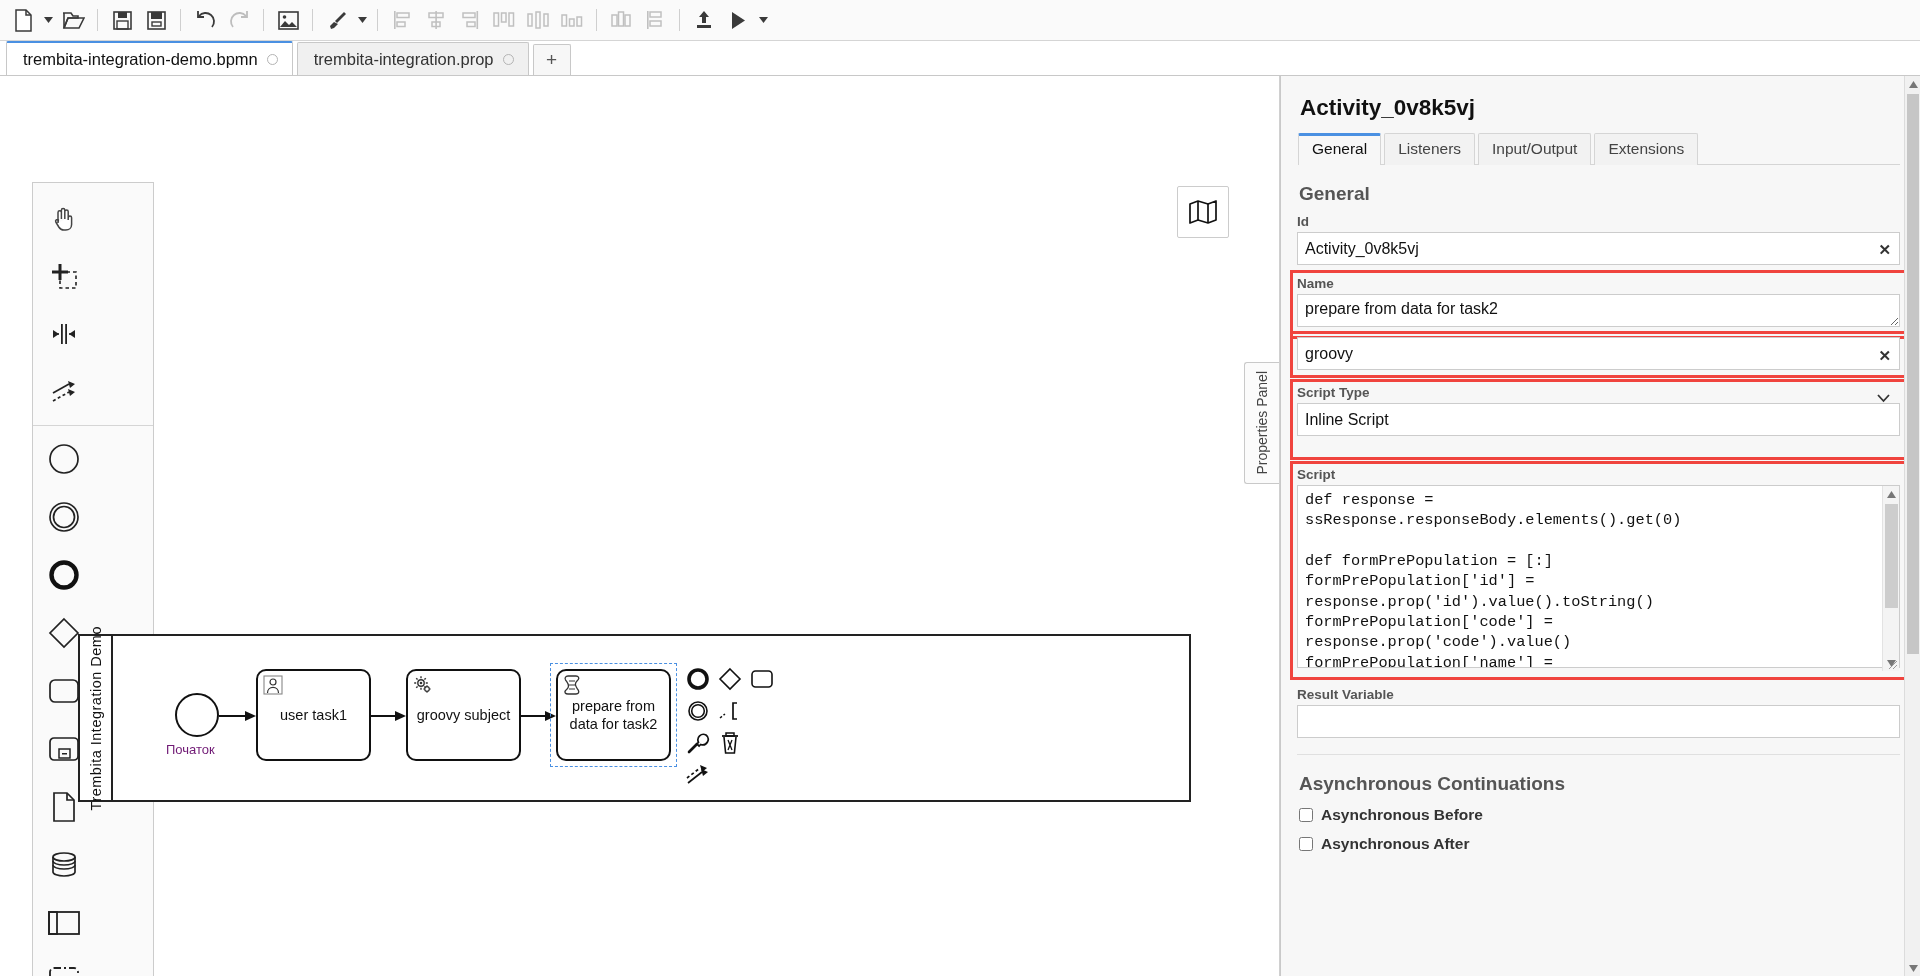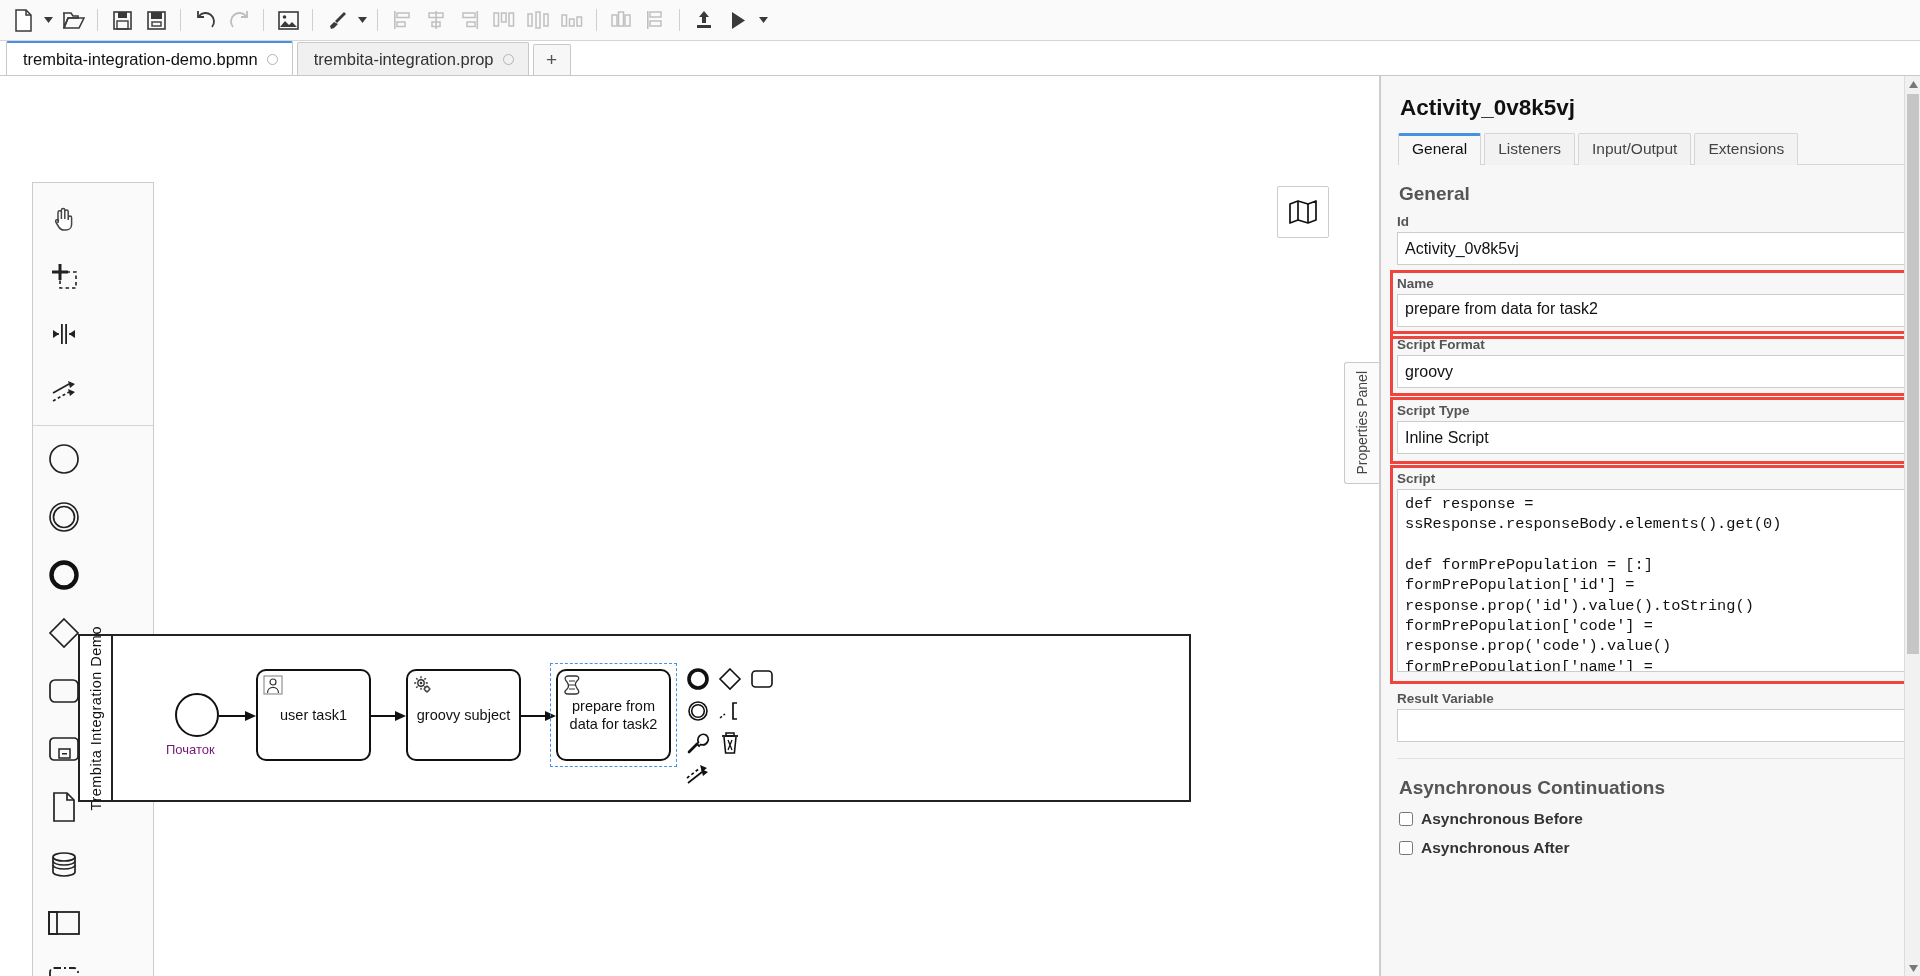--- a/index.html
+++ b/index.html
@@ -214,21 +214,21 @@
   }
   #props-toggle span {
     writing-mode: vertical-rl;
     transform: rotate(180deg);
     font-size: 14px;
     color: #444;
     white-space: nowrap;
   }
   #props-panel {
     position: relative;
-    width: 540px;
+    width: 640px;
     background: #f7f7f7;
     border-left: 1px solid #c9c9c9;
     overflow: hidden;
   }
   #props-scroll {
     height: 100%;
     overflow: hidden;
     padding: 0 0 0 0;
     position: relative;
   }
@@ -772,28 +772,27 @@
         <div class="hl-wrap hl">
           <div class="field" style="margin-bottom:2px;">
             <label class="field-label">Name</label>
             <textarea class="ta-name" rows="1" style="">prepare from data for task2</textarea>
           </div>
         </div>
 
 
         <div class="hl-wrap hl" style="margin-bottom:9px;">
           <div class="field" style="margin-bottom:2px;">
-            <label class="field-label">Script Format</label>
             <input class="txt-input" type="text" value="groovy" style="">
             <span class="clear-x" style="bottom:7px;">✕</span>
           </div>
         </div>
 
         <div class="hl-wrap hl" style="margin-bottom:9px;">
-          <div class="field sel-wrap" style="margin-bottom:4px;">
+          <div class="field sel-wrap" style="margin-bottom:18px;">
             <label class="field-label">Script Type</label>
             <select class="sel-input">
               <option>Inline Script</option>
               <option>External Resource</option>
             </select>
             <svg class="sel-caret" width="13" height="9" viewBox="0 0 13 9">
                 <path d="M1 1l5.5 6L12 1" fill="none" stroke="#333" stroke-width="1.8"></path>
               </svg>
           </div>
         </div>

